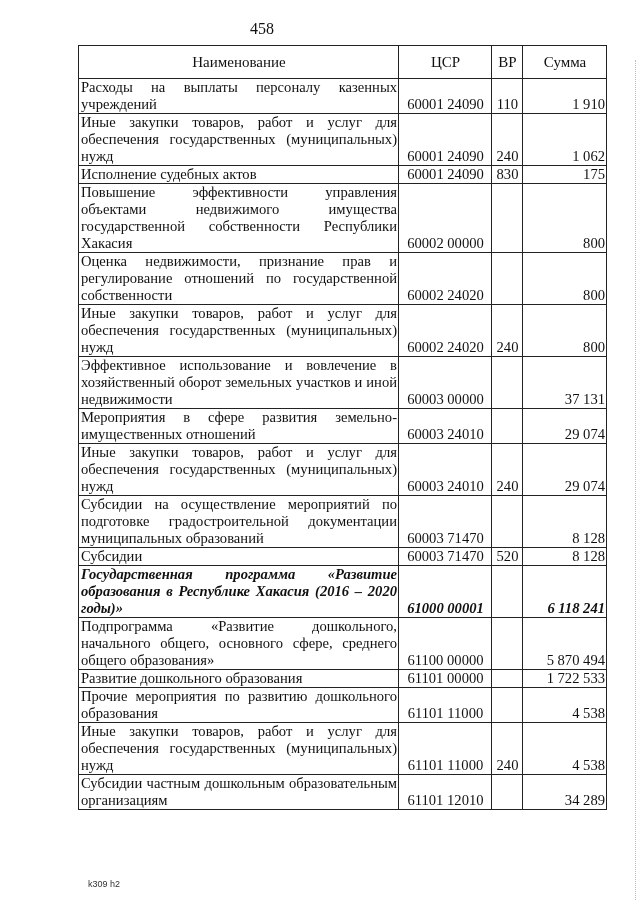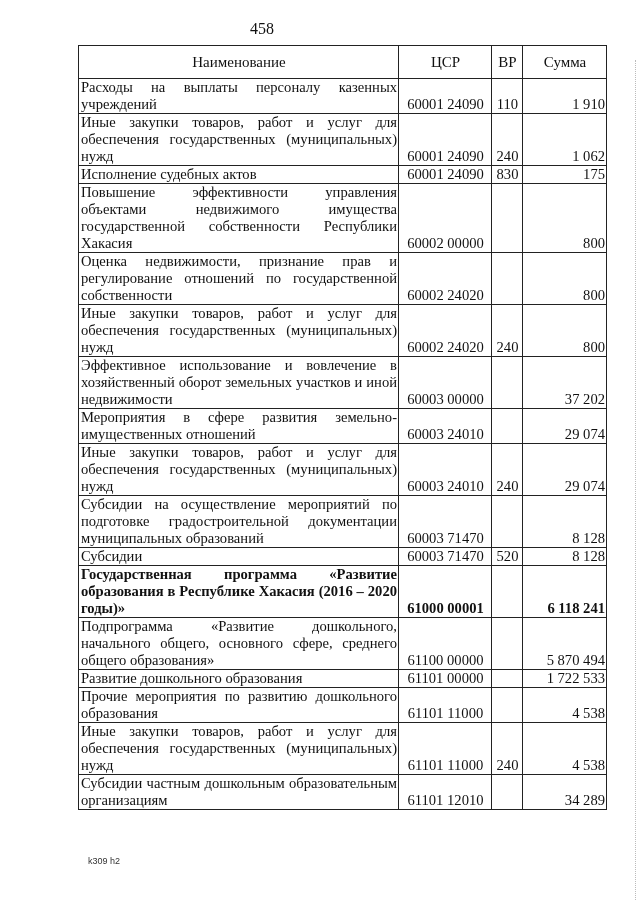--- a/index.html
+++ b/index.html
@@ -31,23 +31,23 @@
       vertical-align: bottom;
     }
     table.budget th {
       font-weight: normal; height: 32px; vertical-align: middle;
       text-align: center; font-size: 15px;
     }
     td.name { text-align: justify; text-align-last: left; }
     td.csr { text-align: center; white-space: nowrap; padding: 0; }
     td.vr { text-align: center; padding: 0; }
     td.sum { text-align: right; white-space: nowrap; padding-right: 1px; }
-    tr.bold td { font-weight: bold; }
+    tr.bold td { font-weight: bold; font-style: italic; }
     .footer-code {
-      position: absolute; top: 856px; left: 88px;
+      position: absolute; top: 879px; left: 88px;
       font-size: 9px; font-family: "Liberation Sans", sans-serif; color: #333;
     }
     .margin-dots {
       position: absolute; top: 60px; right: 4px; width: 1px; height: 840px;
       border-right: 1px dotted #bbb;
     }
   </style>
 </head>
 <body>
 
@@ -102,21 +102,21 @@
       <tr>
         <td class="name">Иные закупки товаров, работ и услуг для обеспечения государственных (муниципальных) нужд</td>
         <td class="csr">60002 24020</td>
         <td class="vr">240</td>
         <td class="sum">800</td>
       </tr>
       <tr>
         <td class="name">Эффективное использование и вовлечение в хозяйственный оборот земельных участков и иной недвижимости</td>
         <td class="csr">60003 00000</td>
         <td class="vr"></td>
-        <td class="sum">37 202</td>
+        <td class="sum">37 131</td>
       </tr>
       <tr>
         <td class="name">Мероприятия в сфере развития земельно-имущественных отношений</td>
         <td class="csr">60003 24010</td>
         <td class="vr"></td>
         <td class="sum">29 074</td>
       </tr>
       <tr>
         <td class="name">Иные закупки товаров, работ и услуг для обеспечения государственных (муниципальных) нужд</td>
         <td class="csr">60003 24010</td>

